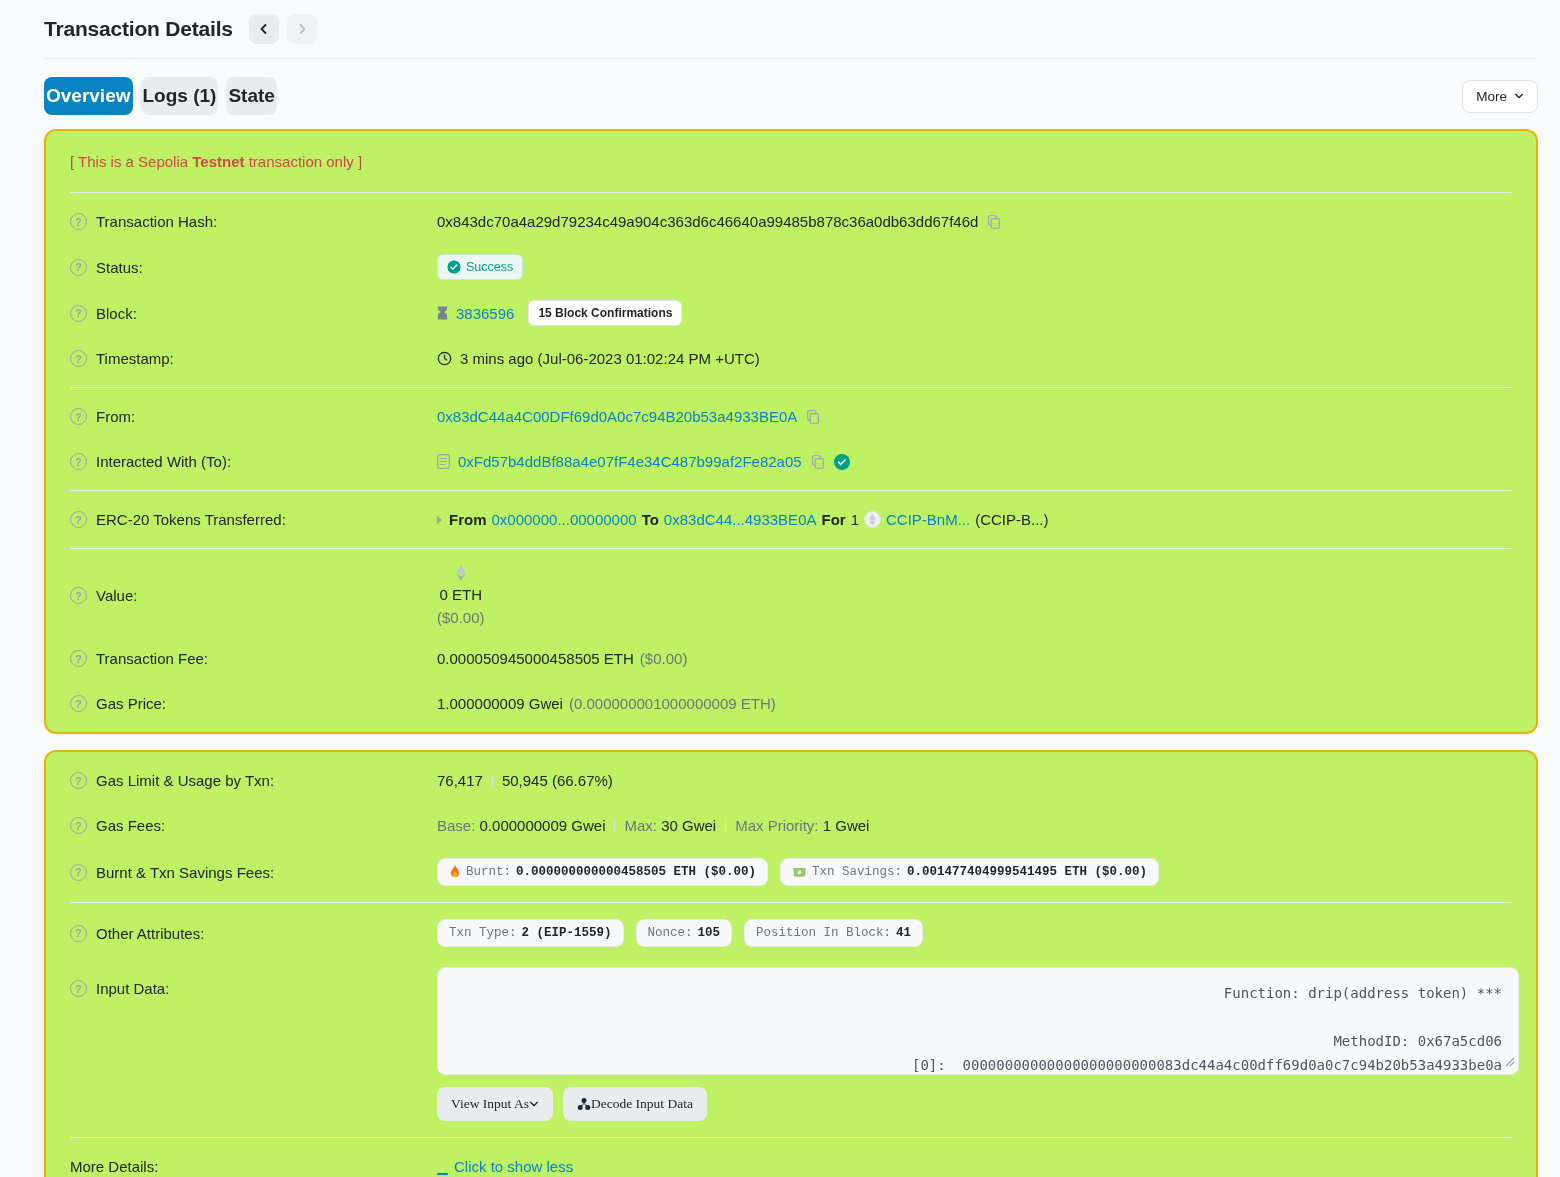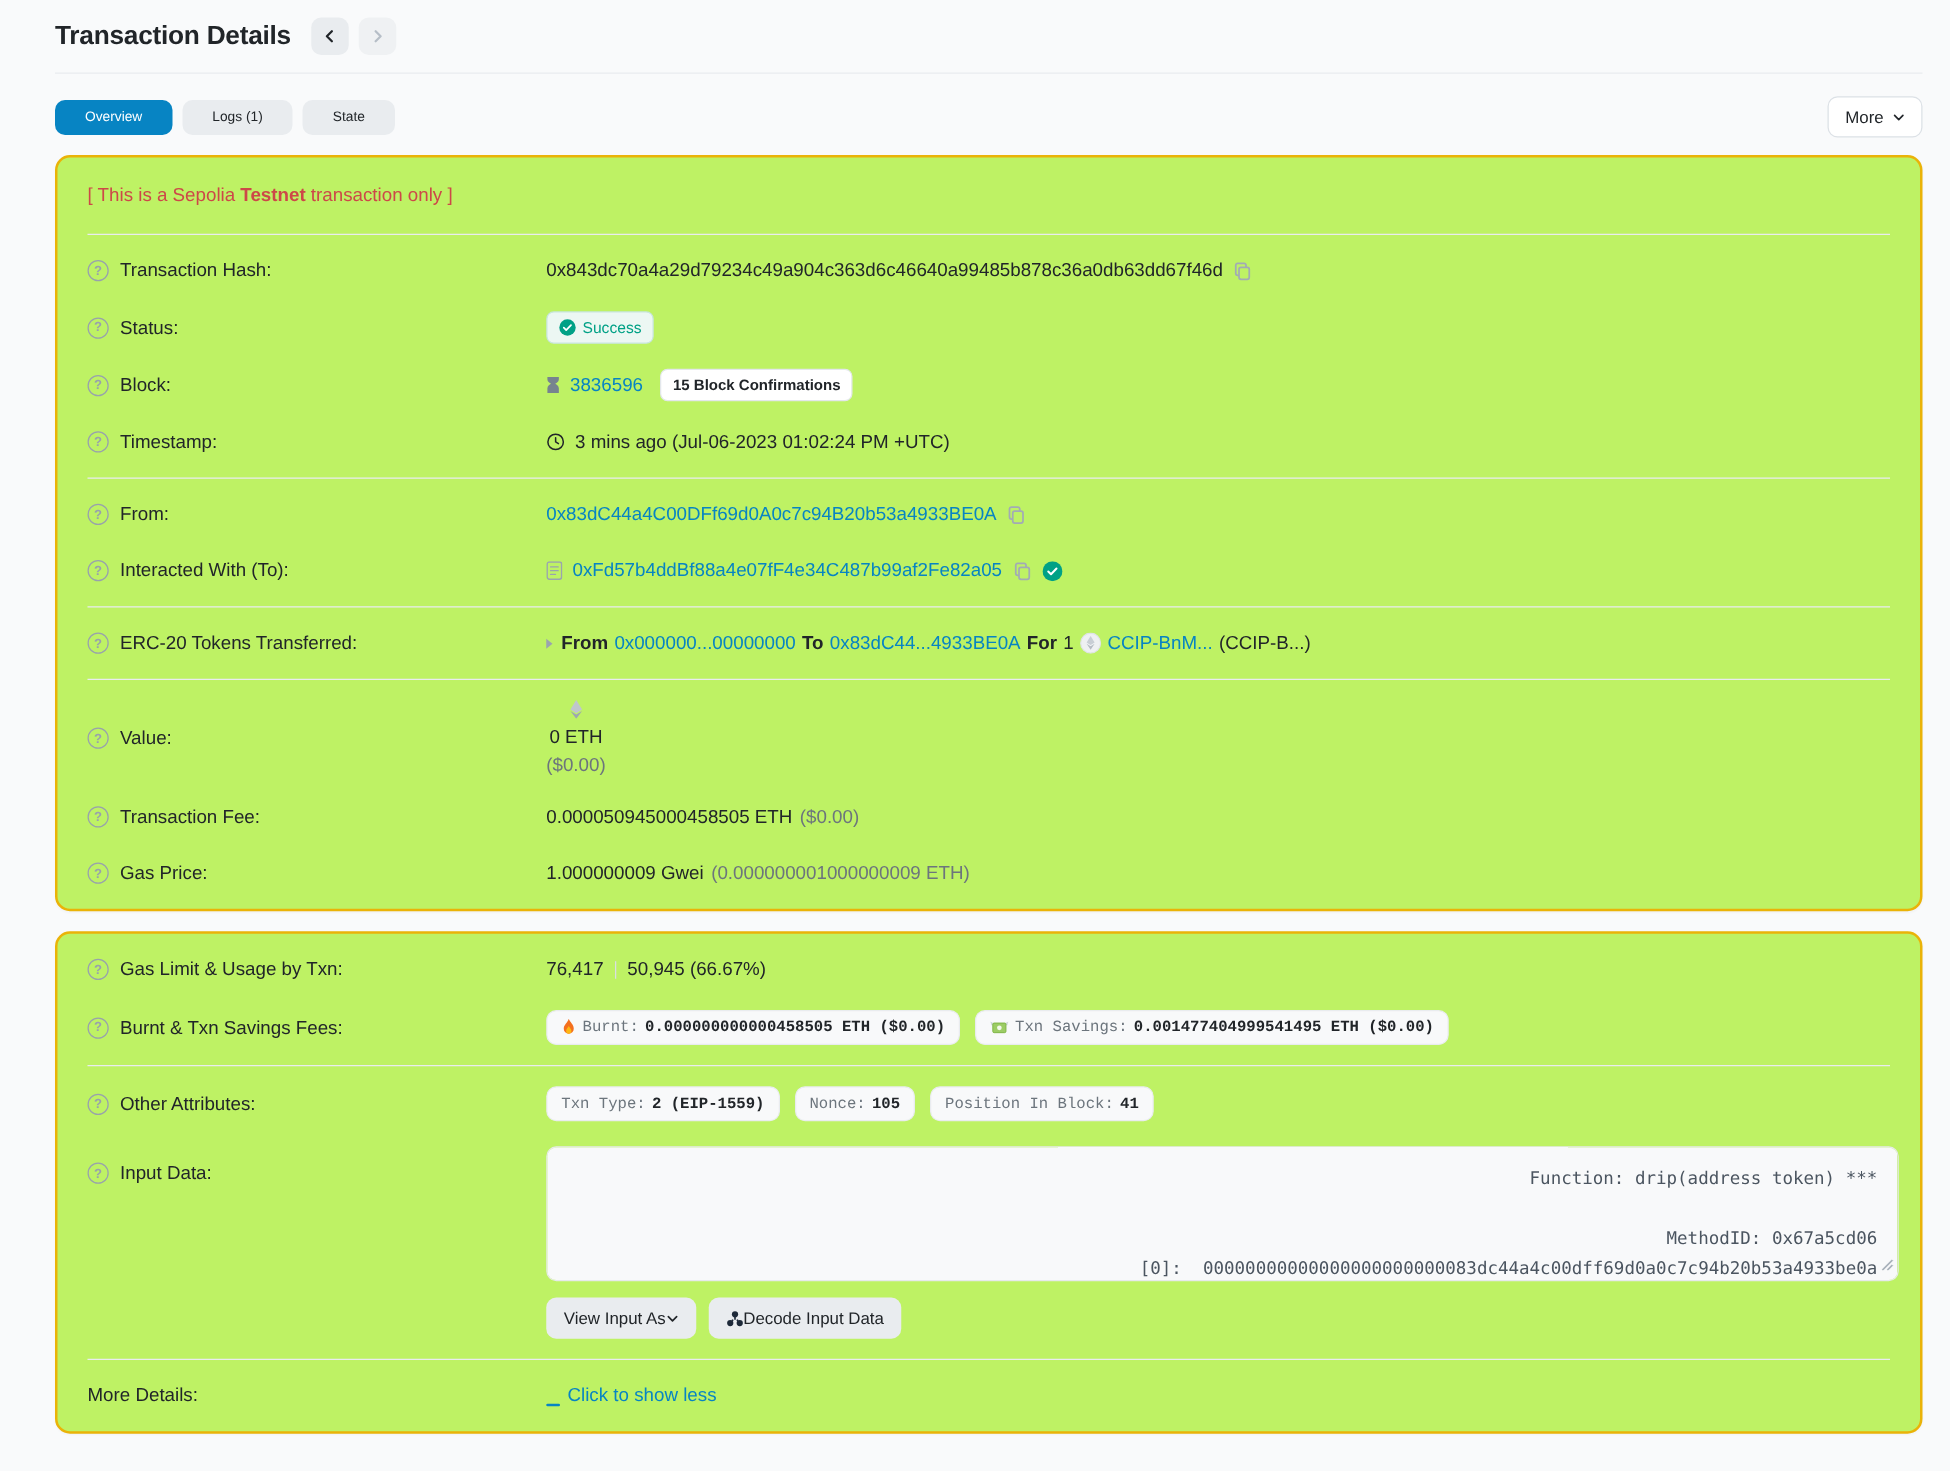--- a/index.html
+++ b/index.html
@@ -15,21 +15,21 @@
 
   
   .page-header { display: flex; align-items: center; gap: 8px; padding: 6px 0 14px; border-bottom: 1px solid #e9ecef; }
   .page-title { font-size: 21px; font-weight: 700; letter-spacing: -0.2px; margin-right: 8px; }
   .nav-btn { width: 30px; height: 30px; border: none; border-radius: 8px; background: #e9ecef; display: inline-flex; align-items: center; justify-content: center; cursor: pointer; }
   .nav-btn.disabled { background: #eff1f3; }
 
   
   .toolbar { display: flex; align-items: center; justify-content: space-between; margin: 18px 0 14px; }
   .tabs { display: flex; gap: 8px; }
-  .tab { padding: 8px 24px; border-radius: 8px; font-size: 11px; font-weight: 400; background: #e9ecef; border: none; cursor: pointer; color: #212529; }
+  .tab { padding: 8px 2px; border-radius: 8px; font-size: 19px; font-weight: 700; background: #e9ecef; border: none; cursor: pointer; color: #212529; }
   .tab.active { background: #0784c3; color: #fff; }
   .more-btn { background: #fff; border: 1px solid #dce1e6; border-radius: 8px; padding: 8px 13px; font-size: 13.5px; display: inline-flex; gap: 7px; align-items: center; cursor: pointer; color: #212529; }
 
   
   .card { background: #bef264; border: 2px solid #eab308; border-radius: 12px; box-shadow: 0 1px 2px rgba(0,0,0,.03); padding: 0 24px; margin-bottom: 16px; }
   .card-section { border-bottom: 1px solid #e9ecef; padding: 6px 0; }
   .card-section:last-child { border-bottom: none; }
   .warning-section { padding: 22px 0; font-size: 15px; color: #cd4848; }
   .warning-section b { font-weight: 700; }
 
@@ -64,21 +64,21 @@
   textarea.input-data {
     width: 1082px; height: 108px;
     background: #f8f9fa; border: 1px solid #e6e9ec; border-radius: 8px;
     padding: 13px 16px;
     font-family: "DejaVu Sans Mono", monospace;
     font-size: 14px; line-height: 1.72; color: #4b5560;
     resize: none; outline: none; white-space: pre; overflow: auto; text-align: right;
   }
   .resize-handle { position: absolute; right: 4px; bottom: 8px; cursor: nwse-resize; }
   .btn-row { display: flex; gap: 10px; margin-top: 9px; }
-  .btn-gray { background: #e9ecef; border: none; border-radius: 8px; padding: 9px 14px; font-size: 13.5px; display: inline-flex; align-items: center; gap: 0; cursor: pointer; color: #212529; }
+  .btn-gray { background: #e9ecef; border: none; border-radius: 8px; padding: 9px 14px; font-size: 13.5px; display: inline-flex; align-items: center; gap: 0; cursor: pointer; color: #212529; font-family: Liberation Serif, serif; }
 
   .minus-dash { width: 11px; height: 2px; background: #0784c3; display: inline-block; border-radius: 1px; margin-right: 2px; }
   .morelink { display: inline-flex; align-items: flex-end; gap: 4px; }
 </style>
 </head>
 <body>
 
 <div class="page">
 
   <header class="page-header">
@@ -316,20 +316,33 @@
           <span class="qicon"></span>
           <span>Gas Limit &amp; Usage by Txn:</span>
         </div>
         <div class="row-value" style="gap:0;">
           <span>76,417</span>
           <span class="vsep"></span>
           <span>50,945 (66.67%)</span>
         </div>
       </div>
 
+      <div class="row">
+        <div class="row-label">
+          <span class="qicon"></span>
+          <span>Gas Fees:</span>
+        </div>
+        <div class="row-value" style="gap:0;">
+          <span class="muted">Base:</span>&nbsp;<span>0.000000009 Gwei</span>
+          <span class="vsep"></span>
+          <span class="muted">Max:</span>&nbsp;<span>30 Gwei</span>
+          <span class="vsep"></span>
+          <span class="muted">Max Priority:</span>&nbsp;<span>1 Gwei</span>
+        </div>
+      </div>
 
       <div class="row">
         <div class="row-label">
           <span class="qicon"></span>
           <span>Burnt &amp; Txn Savings Fees:</span>
         </div>
         <div class="row-value" style="gap:12px;">
           <span class="pill">
             <span style="display:inline-flex;">
               <svg width="12" height="14" viewBox="0 0 12 14">

